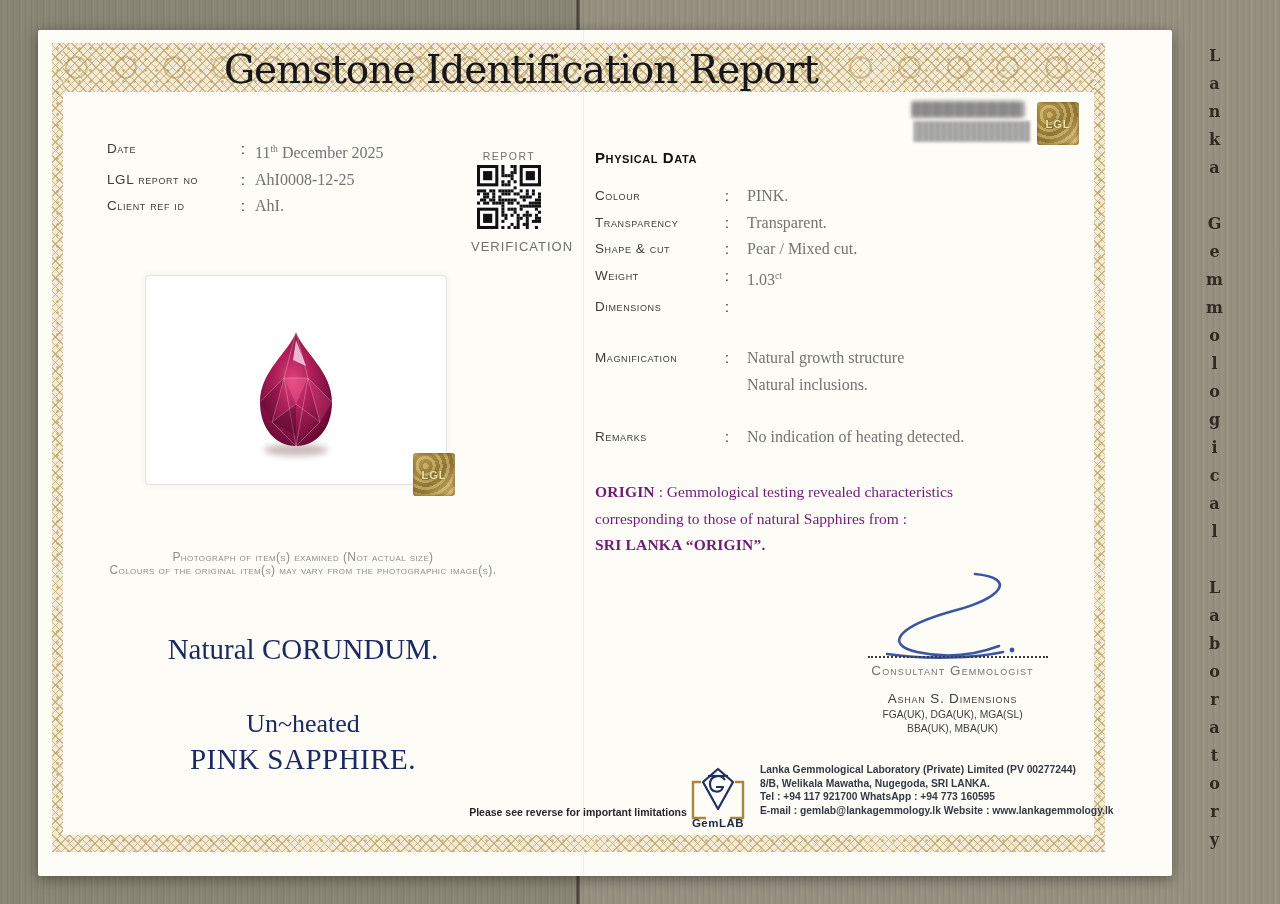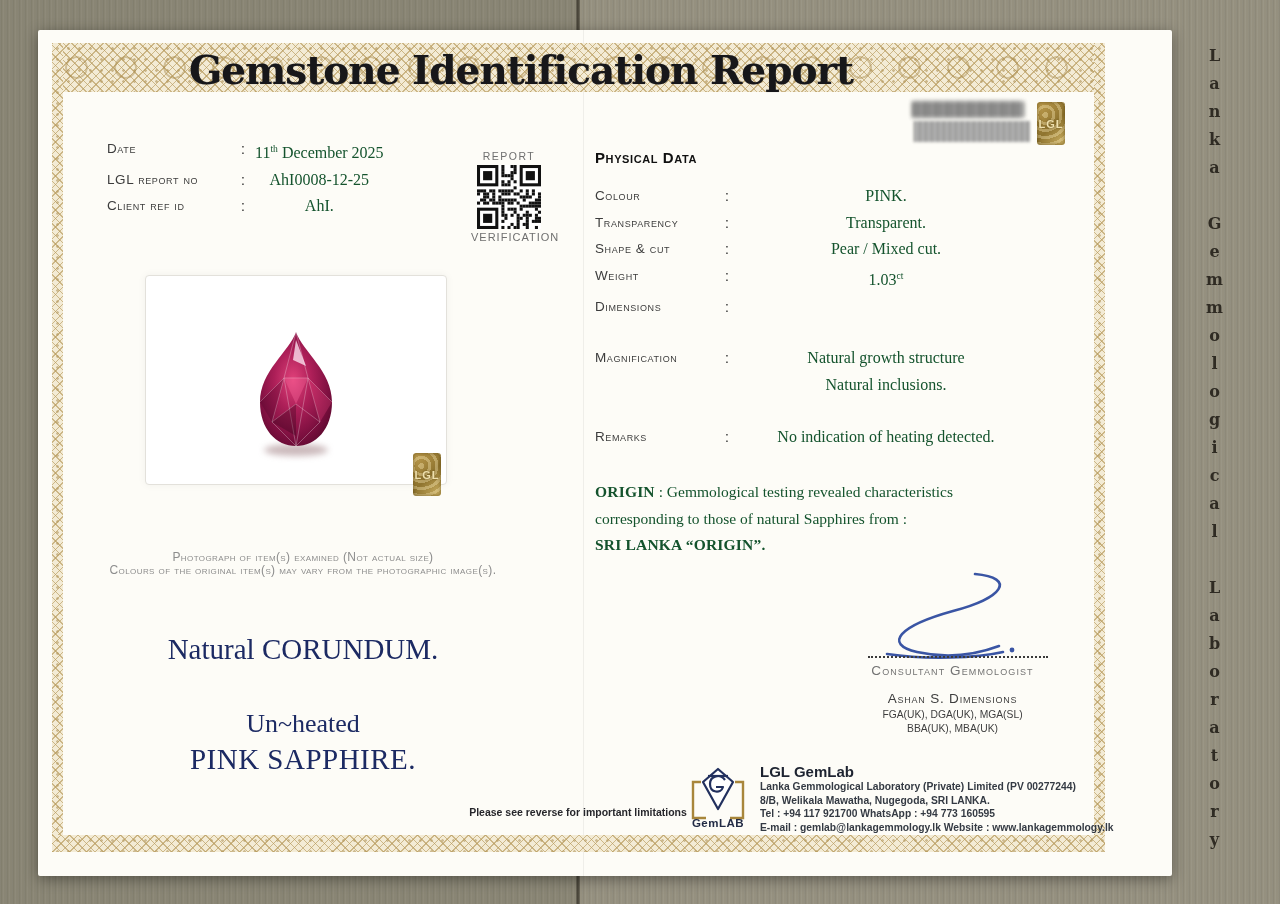--- a/index.html
+++ b/index.html
@@ -39,46 +39,46 @@
       radial-gradient(circle,rgba(0,0,0,0) 9px,rgba(168,138,76,.45) 9.5px 11px,rgba(0,0,0,0) 11.5px),
       repeating-linear-gradient(45deg,rgba(183,154,92,.65) 0 1px,rgba(0,0,0,0) 1px 6px),
       repeating-linear-gradient(135deg,rgba(183,154,92,.65) 0 1px,rgba(0,0,0,0) 1px 6px),
       radial-gradient(circle,rgba(168,138,76,.55) 1px,rgba(0,0,0,0) 1.6px);
     background-size:49px 49px,auto,auto,11px 11px;}
   .strip-left{left:14px;top:13px;width:11px;height:809px;}
   .strip-right{left:1056px;top:13px;width:11px;height:809px;}
   .strip-bottom{left:14px;top:805px;width:1053px;height:17px;}
 
   .cert-title{left:14px;top:17px;width:938px;text-align:center;
-    font-family:"DejaVu Serif",serif;font-weight:bold;font-size:39px;
+    font-family:"DejaVu Serif",serif;font-weight:normal;font-size:39px;
     color:#17171a;letter-spacing:-1px;text-shadow:0 0 1px rgba(0,0,0,.35);}
   .lbl{font-family:Liberation Sans, sans-serif;font-variant:small-caps;
     color:#3c3c3c;font-size:13.5px;letter-spacing:.6px;}
-  .val{font-family:"Liberation Serif","DejaVu Serif",serif;color:#14532d;font-size:16px;text-align:center;}
+  .val{font-family:"Liberation Serif","DejaVu Serif",serif;color:#737373;font-size:16px;}
   sup{font-size:.6em;}
 
   
   .meta{left:69px;top:106px;display:grid;grid-template-columns:134px 14px auto;
     line-height:26.5px;}
   .colon{color:#2a2a2a;font-size:14px;}
 
   
   .qrwrap{left:433px;top:120px;width:76px;text-align:center;}
   .qrlabel{font-size:10.5px;color:#6f6f6f;letter-spacing:1.5px;}
-  .qrlabel2{font-size:11px;color:#6f6f6f;letter-spacing:1px;margin-top:2px;}
+  .qrlabel2{font-size:13px;color:#6f6f6f;letter-spacing:1px;margin-top:10px;}
   .qrbox{width:64px;height:64px;margin:3px auto 0 auto;background:#fff;}
 
   
   .blurbar1{left:874px;top:71px;width:112px;height:17px;border-radius:2px;opacity:.85;
     background:repeating-linear-gradient(90deg,#3a3a3a 0 3px,#b9b9b9 3px 5px,#5c5c5c 5px 9px,#cfcfcf 9px 11px);
     filter:blur(2px);}
   .blurbar2{left:876px;top:91px;width:116px;height:21px;opacity:.9;
     background:repeating-linear-gradient(90deg,#2d2d2d 0 1px,#d8d8d8 1px 3px,#4f4f4f 3px 4px,#c6c6c6 4px 6px);
     filter:blur(1.6px);}
-  .holo{width:28px;height:43px;border-radius:3px;
+  .holo{width:42px;height:43px;border-radius:3px;
     background:
       repeating-radial-gradient(circle at 30% 30%,rgba(255,240,190,.35) 0 3px,rgba(0,0,0,0) 3px 7px),
       linear-gradient(135deg,#c3a152,#8f742f 55%,#d3b768);
     box-shadow:inset 0 0 4px rgba(80,60,10,.7);
     display:flex;align-items:center;justify-content:center;
     color:#efe0ad;font-weight:bold;letter-spacing:1px;font-size:11px;
     text-shadow:0 0 2px rgba(90,70,20,.9);}
   .holo-top{left:999px;top:72px;}
 
   
@@ -95,21 +95,21 @@
   
   .pd-head{left:557px;top:119px;font-weight:bold;font-variant:small-caps;
     font-size:15px;letter-spacing:.6px;color:#101010;}
   .pd-grid{display:grid;grid-template-columns:130px 14px auto;line-height:26.6px;}
   .pd-rows{left:557px;top:153px;width:430px;}
   .pd-mag{left:557px;top:315px;width:430px;}
   .pd-rem{left:557px;top:394px;width:430px;}
   .pd-grid .val{padding-left:8px;}
 
   .origin{left:557px;top:449px;width:410px;font-family:"Liberation Serif","DejaVu Serif",serif;
-    font-size:15.5px;line-height:1.72;color:#14532d;}
+    font-size:15.5px;line-height:1.72;color:#701a75;}
   .origin b{letter-spacing:.2px;}
 
   
   .ident{left:55px;top:603px;width:420px;text-align:center;
     font-family:"Liberation Serif","DejaVu Serif",serif;color:#1c2a63;}
   .ident .species{font-size:29px;}
   .ident .treatment{font-size:26px;margin-top:43px;}
   .ident .variety{font-size:29px;margin-top:4px;letter-spacing:.5px;}
 
   
@@ -409,21 +409,20 @@
           <path d="M47,19 H55 V55 H42"></path>
         </g>
         <g fill="none" stroke="#22305e" stroke-width="2.2" stroke-linejoin="round">
           <polygon points="30,6 45,19 30,46 15,19" fill="#fff"></polygon>
           <path d="M20,13 H40"></path>
           <path d="M37,17 C32,10 22,13 22,21 C22,30 33,31 35,24 H28"></path>
         </g>
         <text x="30" y="64" text-anchor="middle" font-family="Liberation Sans, sans-serif" font-size="11.5" font-weight="bold" fill="#222b45" letter-spacing="0.5">GemLAB</text>
       </svg>
       <div class="gemlab-text">
-        <div class="gemlab-name">LGL GemLab</div>
         <div class="gemlab-line">Lanka Gemmological Laboratory (Private) Limited (PV 00277244)</div>
         <div class="gemlab-line">8/B, Welikala Mawatha, Nugegoda, SRI LANKA.</div>
         <div class="gemlab-line">Tel : +94 117 921700   WhatsApp : +94 773 160595</div>
         <div class="gemlab-line">E-mail : gemlab@lankagemmology.lk Website : www.lankagemmology.lk</div>
       </div>
     </div>
   </div>
 </div>
 
 </body></html>

